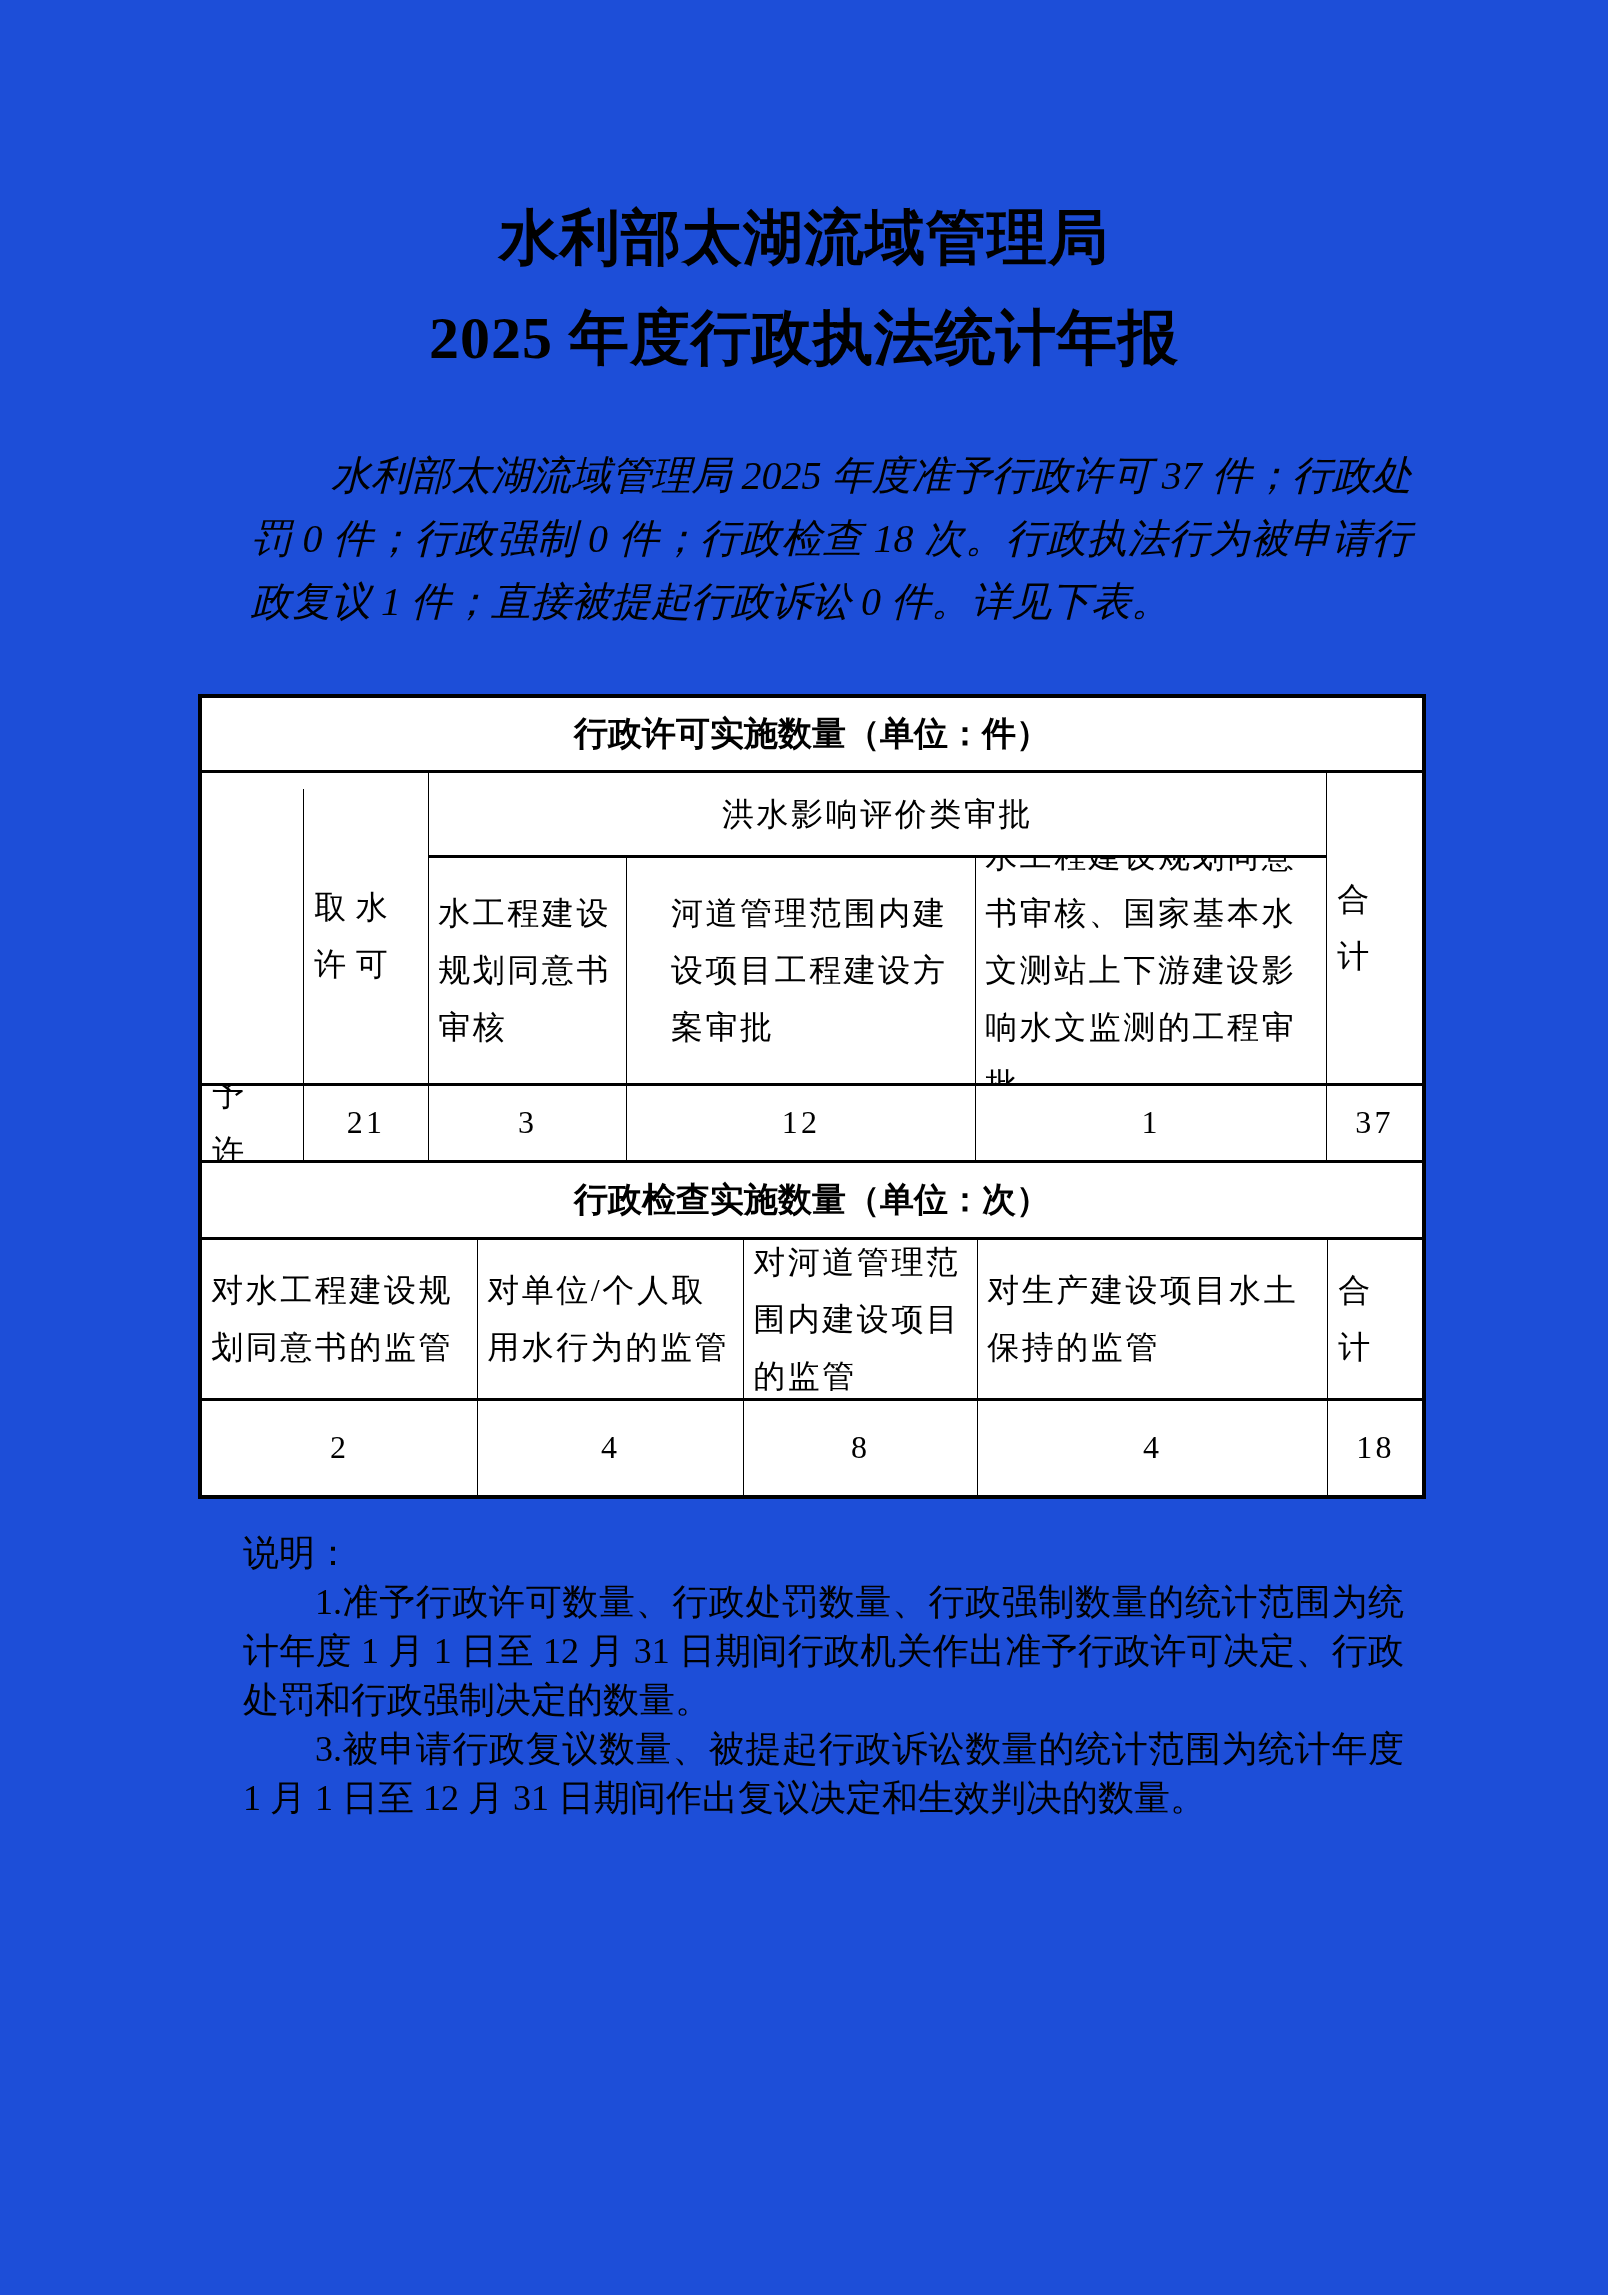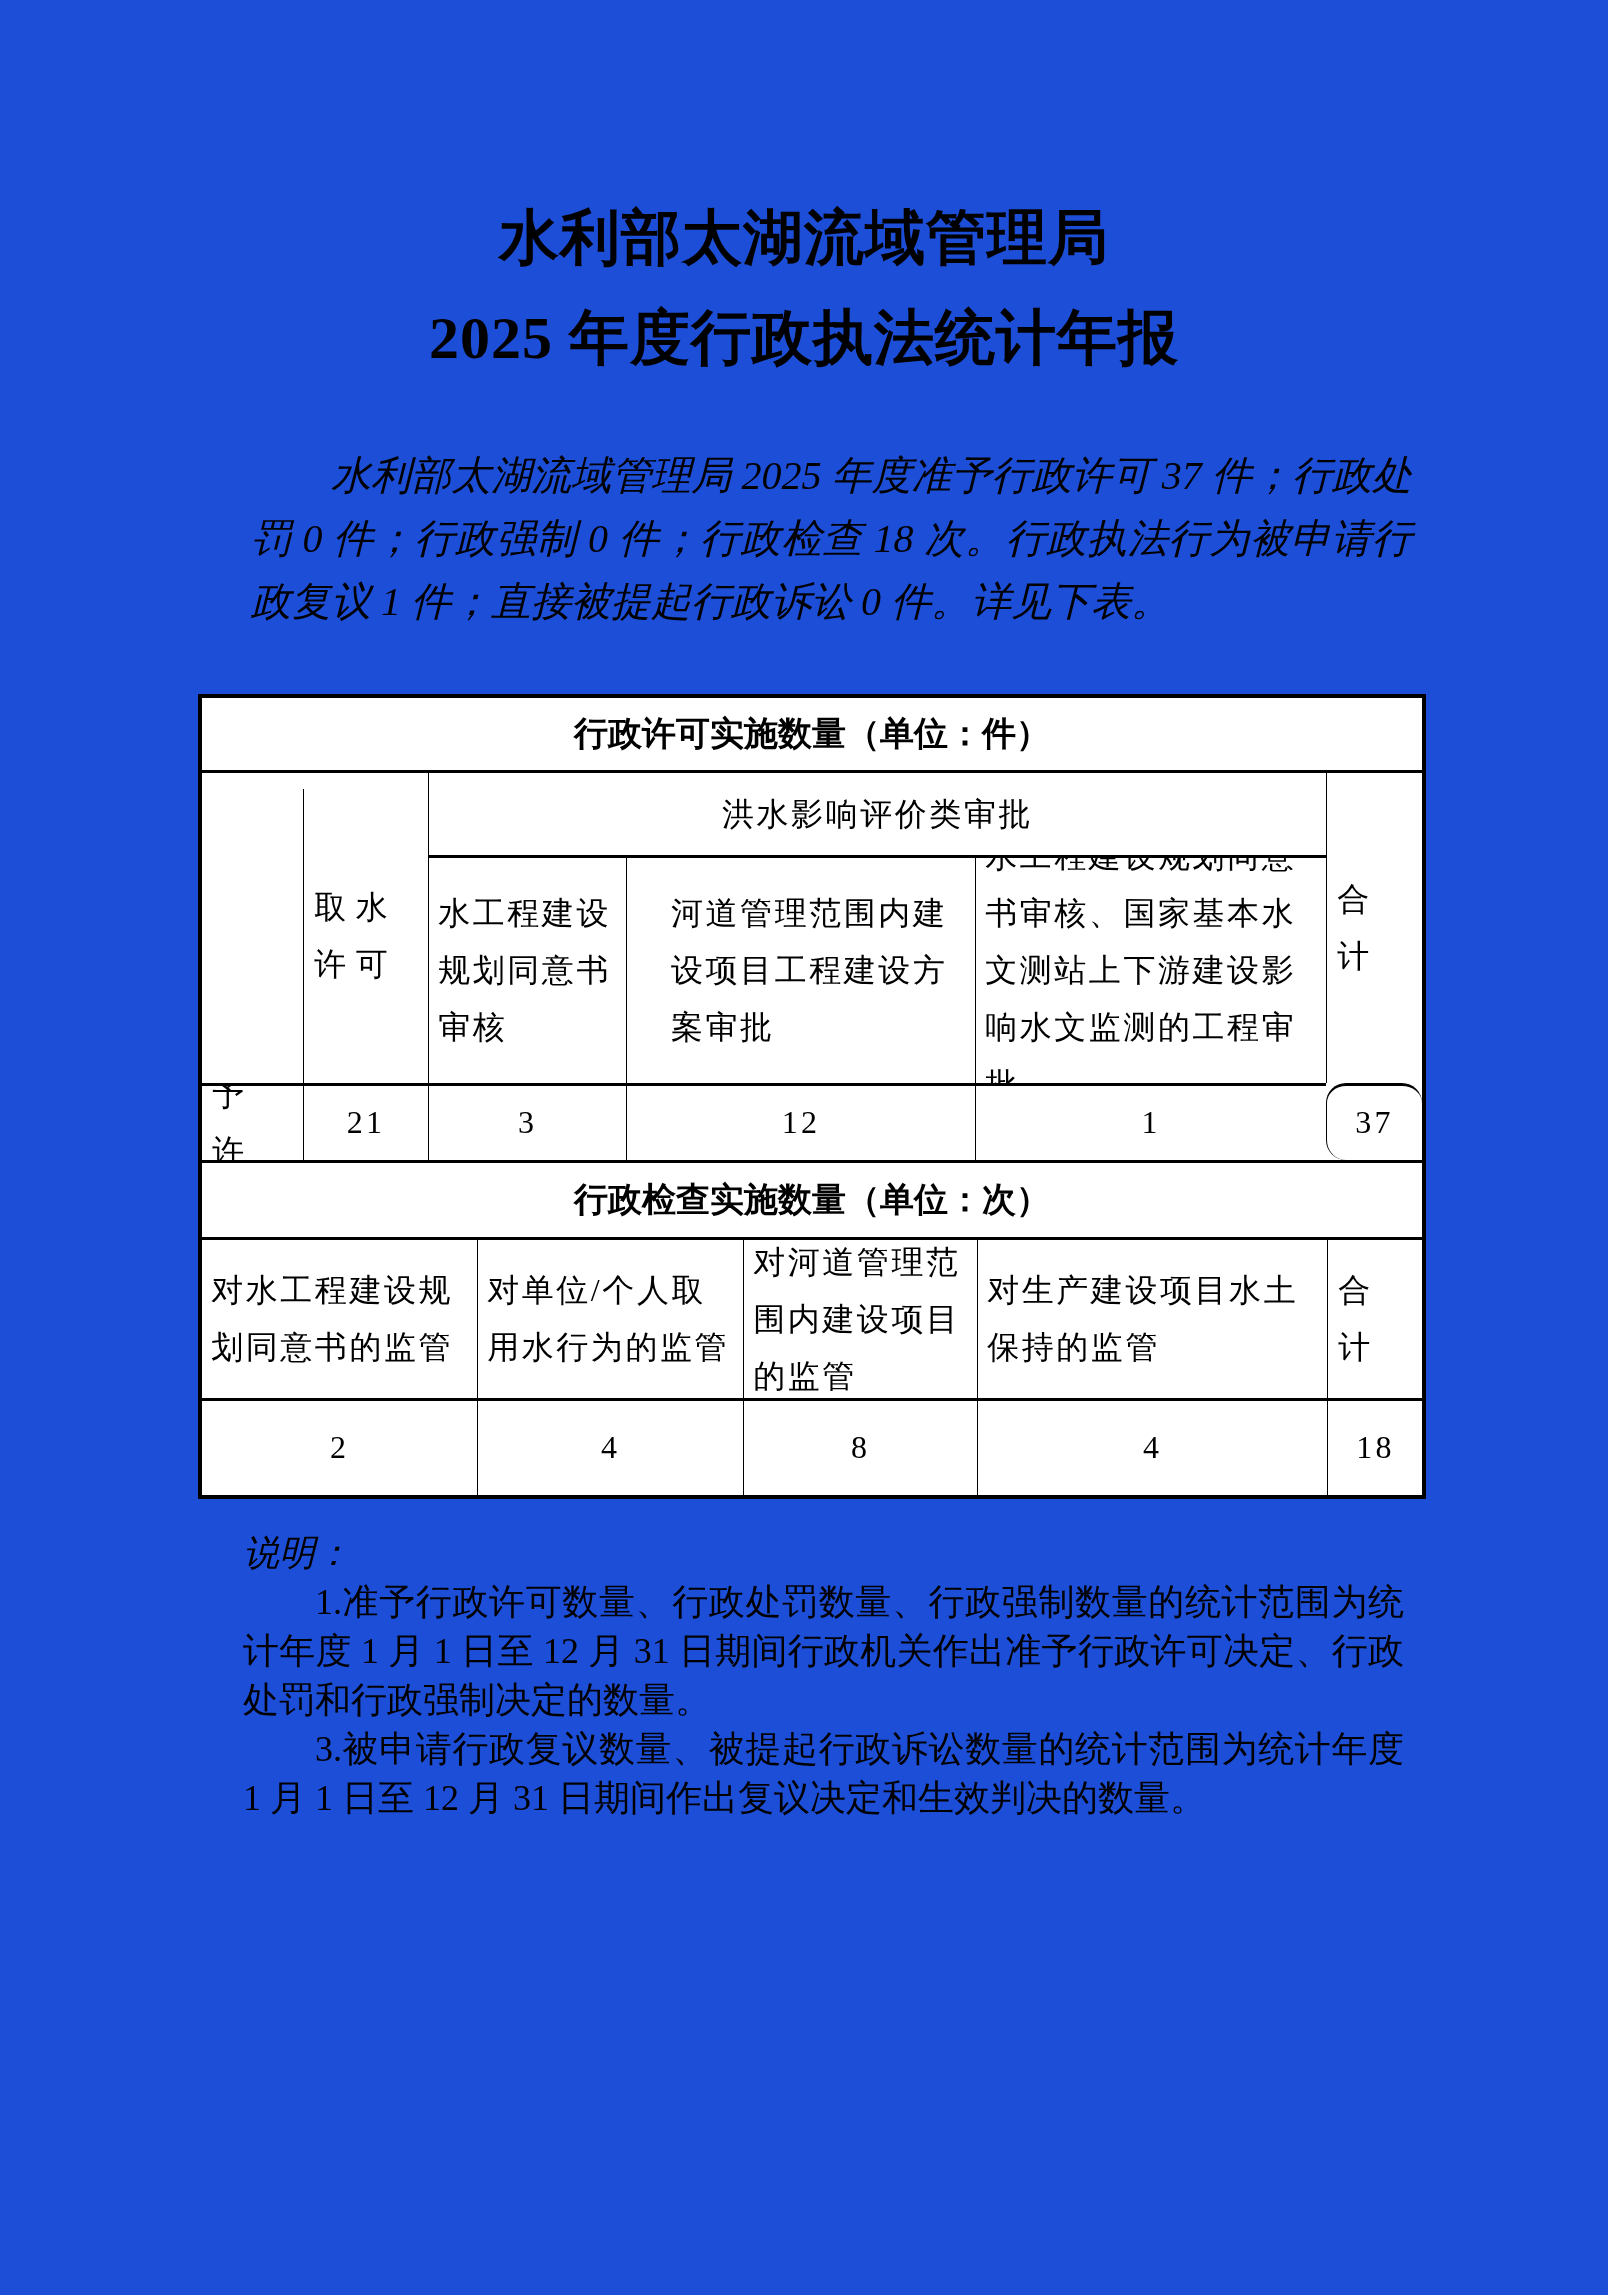--- a/index.html
+++ b/index.html
@@ -102,21 +102,20 @@
   .notes {
     position: absolute;
     top: 1529px;
     left: 243px;
     width: 1161px;
     font-size: 36px;
     line-height: 49px;
   }
   .notes-label {
     margin: 0;
-    font-style: italic;
   }
   .note-item {
     margin: 0;
     text-align: justify;
     text-indent: 2em;
   }
 </style>
 </head>
 <body>
 
@@ -141,21 +140,21 @@
 
       <div class="cell bl bt" style="grid-column:3; grid-row:2;">水工程建设规划同意书审核</div>
       <div class="cell bl bt" style="grid-column:4; grid-row:2;padding-left:44px;">河道管理范围内建设项目工程建设方案审批</div>
       <div class="cell bl bt" style="grid-column:5; grid-row:2;">水工程建设规划同意书审核、国家基本水文测站上下游建设影响水文监测的工程审批</div>
 
       <div class="cell bt sp" style="grid-column:1; grid-row:3;">准予许可</div>
       <div class="cell bl bt num" style="grid-column:2; grid-row:3;">21</div>
       <div class="cell bl bt num" style="grid-column:3; grid-row:3;">3</div>
       <div class="cell bl bt num" style="grid-column:4; grid-row:3;">12</div>
       <div class="cell bl bt num" style="grid-column:5; grid-row:3;">1</div>
-      <div class="cell bl bt num" style="grid-column:6; grid-row:3;border-radius:20px;">37</div>
+      <div class="cell bl bt num" style="grid-column:6; grid-row:3;">37</div>
     </div>
 
     <div class="sec-head h2">行政检查实施数量（单位：次）</div>
 
     <div class="grid-inspect">
       <div class="cell" style="grid-column:1; grid-row:1;">对水工程建设规划同意书的监管</div>
       <div class="cell bl" style="grid-column:2; grid-row:1;">对单位/个人取用水行为的监管</div>
       <div class="cell bl" style="grid-column:3; grid-row:1;">对河道管理范围内建设项目的监管</div>
       <div class="cell bl" style="grid-column:4; grid-row:1;">对生产建设项目水土保持的监管</div>
       <div class="cell bl sp" style="grid-column:5; grid-row:1;">合计</div>

